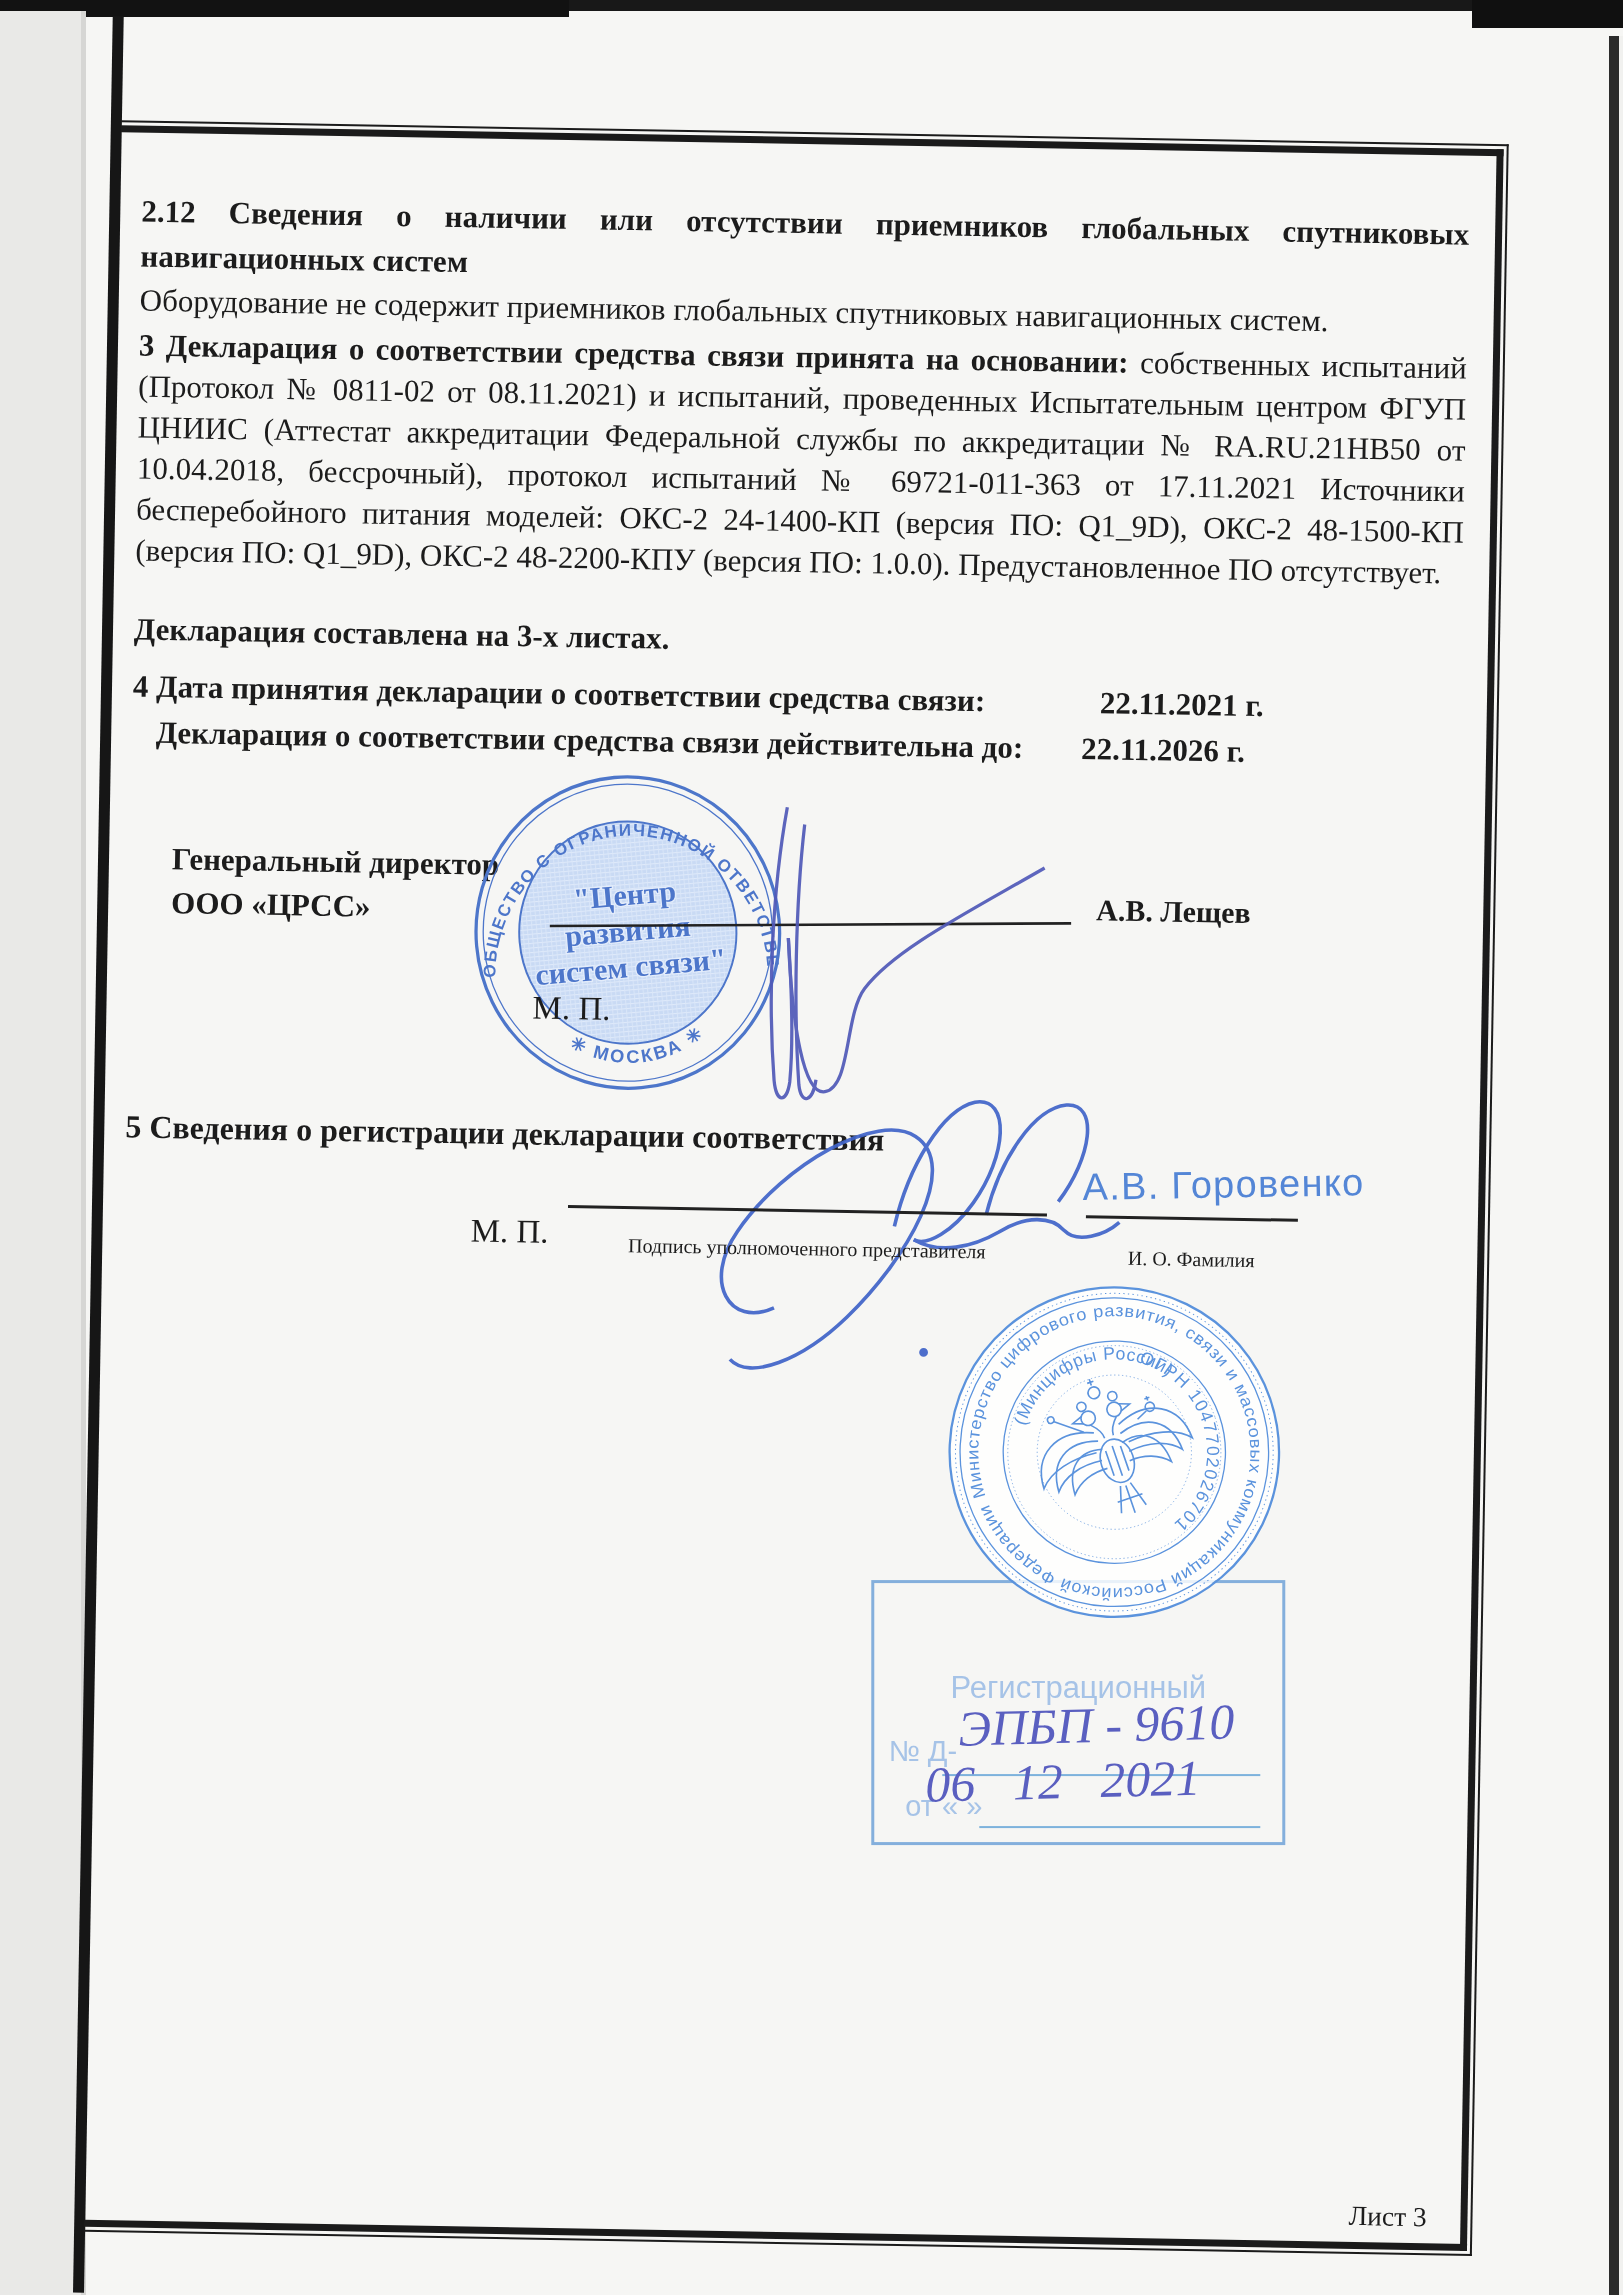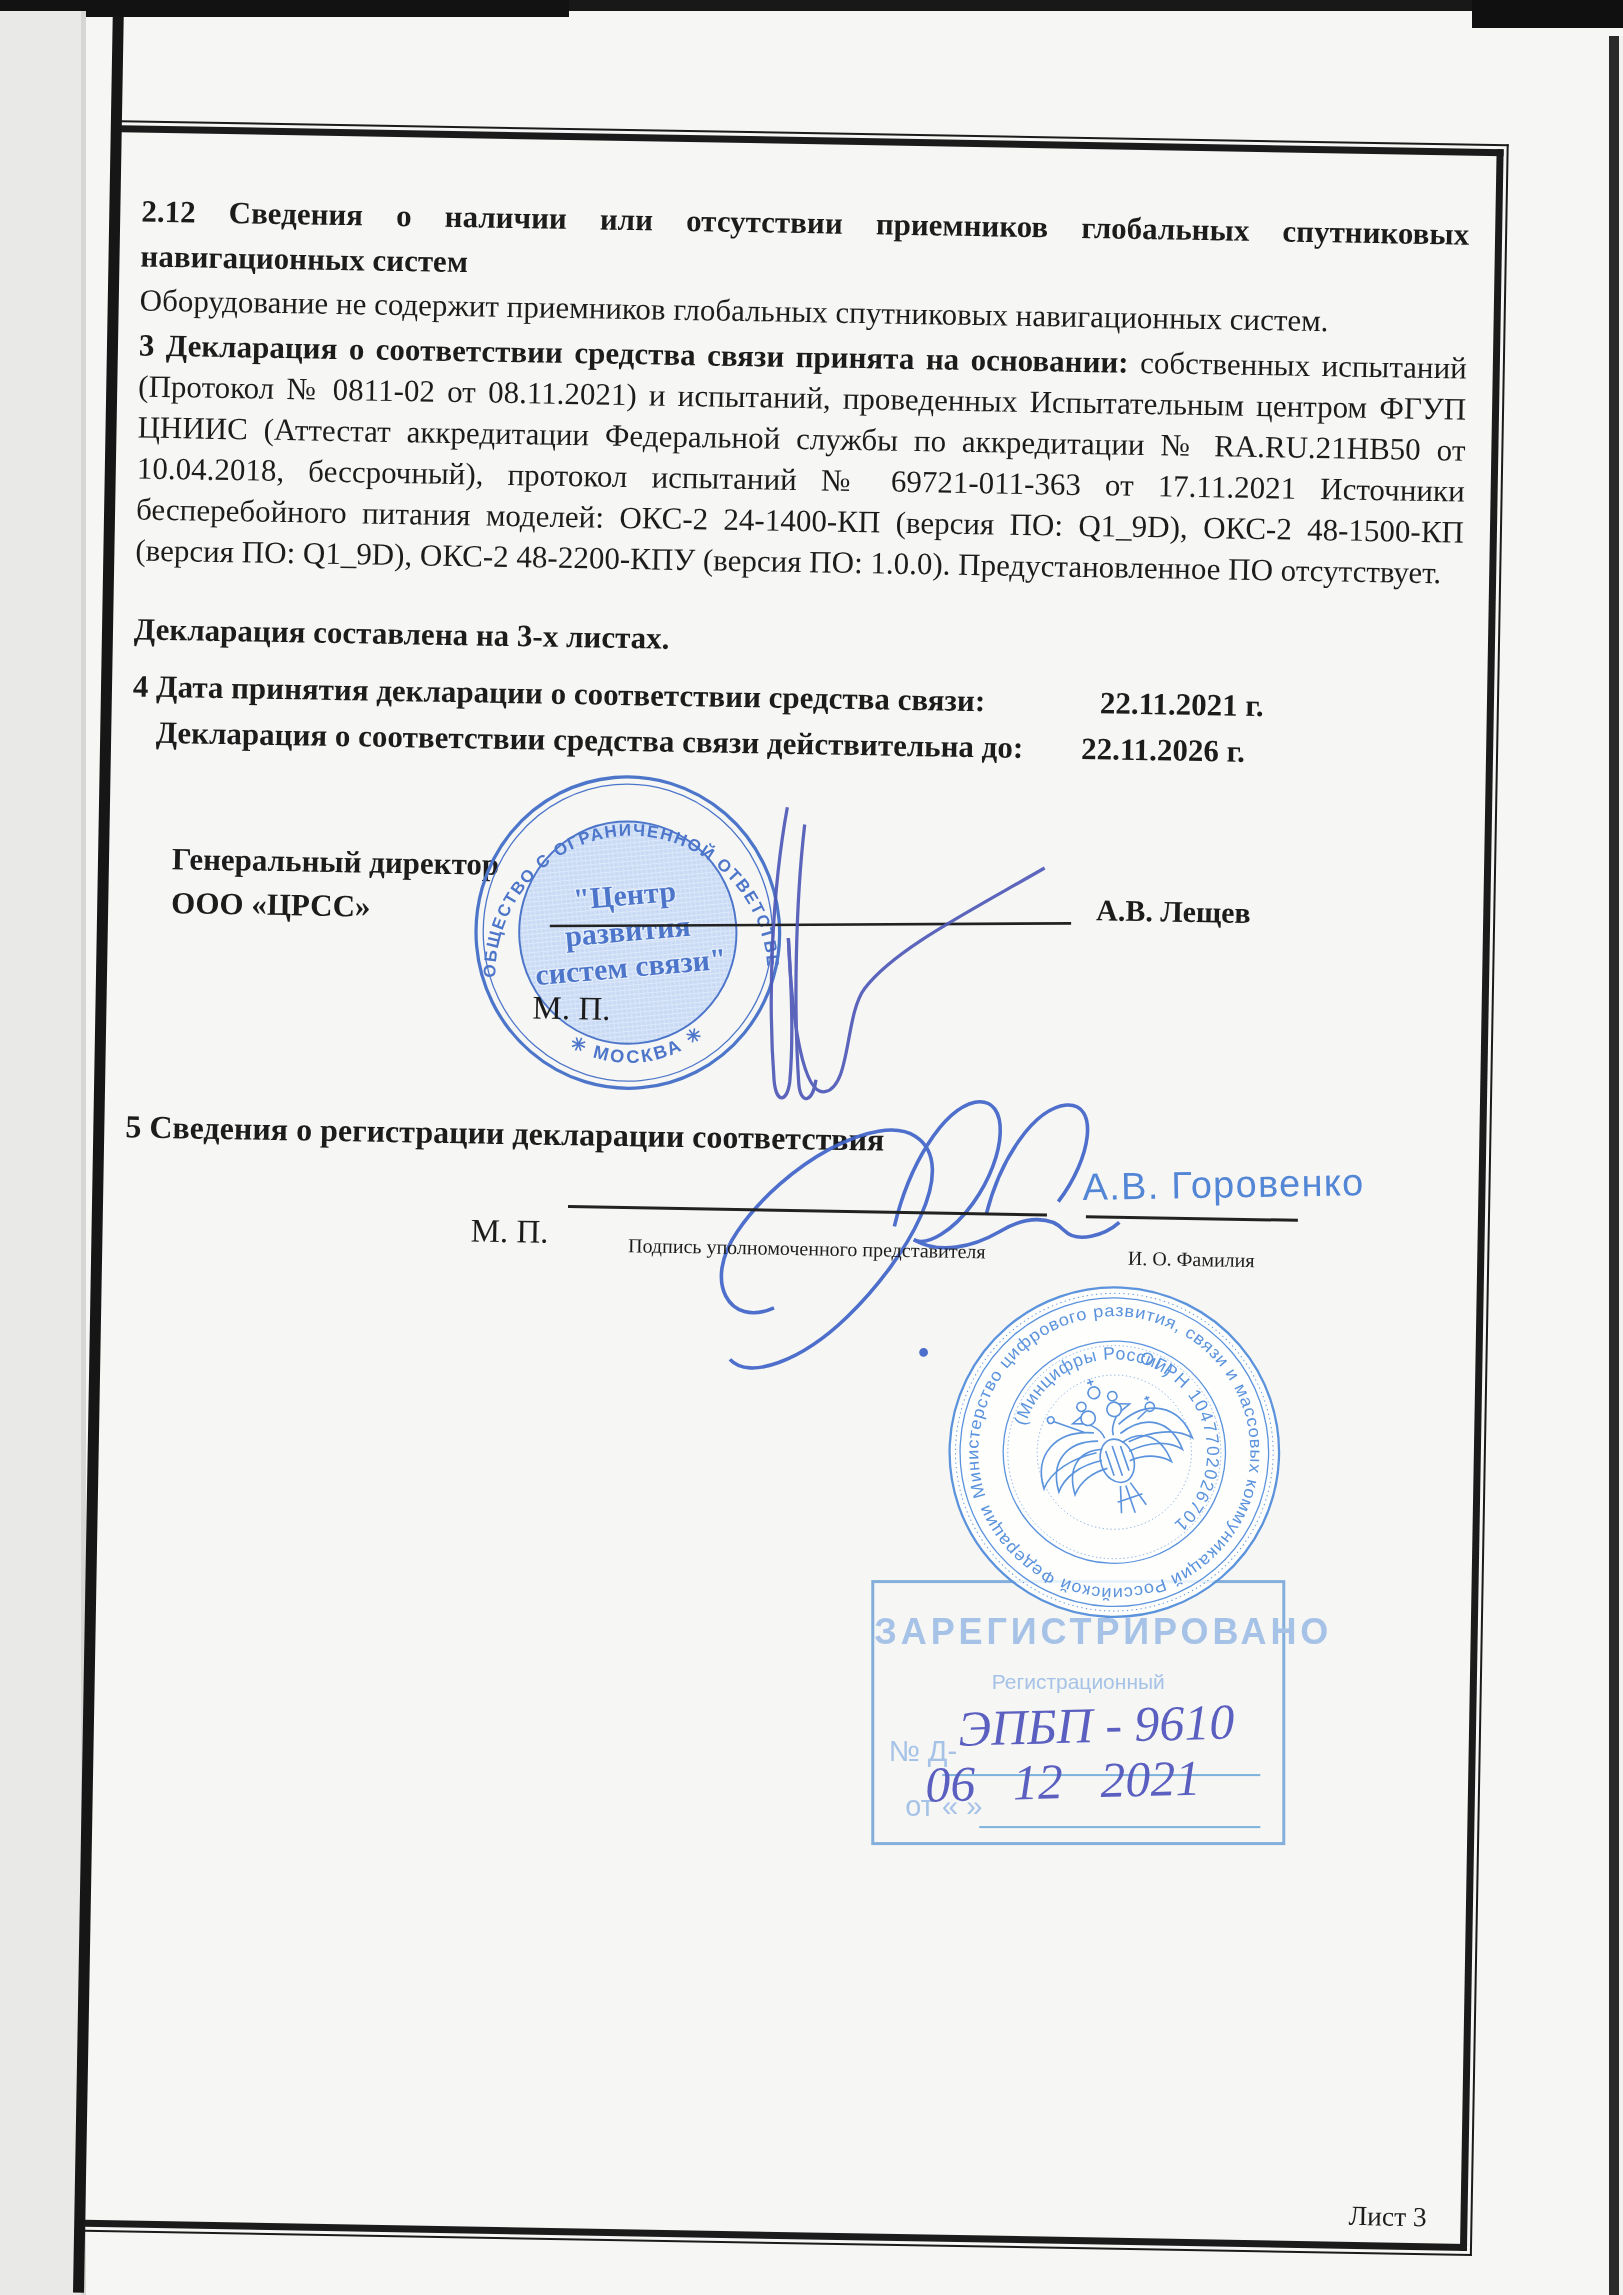--- a/index.html
+++ b/index.html
@@ -46,21 +46,21 @@
   .leshchev{font-size:30px;font-weight:bold;white-space:nowrap;}
 
   
   .reg-stamp{
     left:901px;top:1561px;width:408px;height:259px;
     border:3.3px solid #84afdc;transform:rotate(-1deg);
     font-family:"Liberation Sans", sans-serif;color:#a6c3e7;
   }
   .reg-title{position:absolute;left:0;top:27.5px;width:100%;text-align:center;
     font-size:36px;font-weight:bold;letter-spacing:3.9px;}
-  .reg-word{position:absolute;left:0;top:87px;width:100%;text-align:center;font-size:21px;}
+  .reg-word{position:absolute;left:0;top:87px;width:100%;text-align:center;font-size:31px;}
   .reg-label{position:absolute;font-size:29px;}
   .hand{
     position:absolute;font-family:"Liberation Serif", serif;font-style:italic;
     font-size:50px;color:#5a5fc0;white-space:pre;transform:rotate(-1.5deg);
   }
   .reg-line{position:absolute;height:2px;background:#7db2dc;}
 
   .footer-sheet{font-size:27.5px;}
   svg text{font-family:"Liberation Sans", sans-serif;}
   svg .sertext{font-family:"Liberation Serif", serif;}
@@ -155,21 +155,20 @@
 
   <div class="abs sigline" style="left:589px;top:1195px;width:479px;"></div>
   <div class="t caption" style="left:589px;top:1214px;width:479px;">Подпись уполномоченного представителя</div>
 
   <div class="abs sigline" style="left:1107px;top:1196px;width:212px;"></div>
   <div class="t caption" style="left:1107px;top:1218px;width:212px;">И. О. Фамилия</div>
 
   <div class="t mp" style="left:492px;top:1202px;">М. П.</div>
 
   <div class="abs reg-stamp">
-    <div class="reg-title">ЗАРЕГИСТРИРОВАНО</div>
     <div class="reg-word">Регистрационный</div>
     <div class="reg-label" style="left:14.4px;top:152px;">№ Д-</div>
     <div class="hand" style="left:84px;top:113px;">ЭПБП - 9610</div>
     <div class="reg-line" style="left:68px;top:191px;width:318px;"></div>
     <div class="reg-label" style="left:31px;top:207px;">от «      »</div>
     <div class="hand" style="left:51px;top:169px;">06   12   2021</div>
     <div class="reg-line" style="left:105px;top:243px;width:281px;"></div>
   </div>
 
   <svg class="abs" style="left:963px;top:1256px;transform:rotate(-20deg);" width="353" height="353" viewBox="0 0 540 540">

